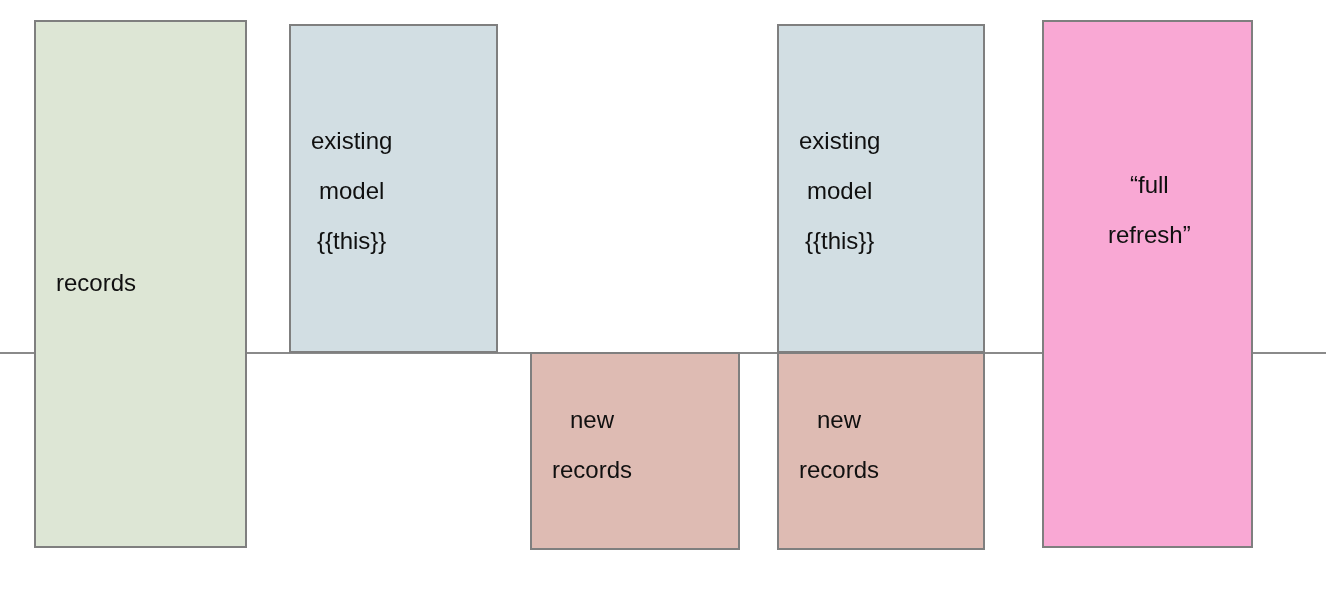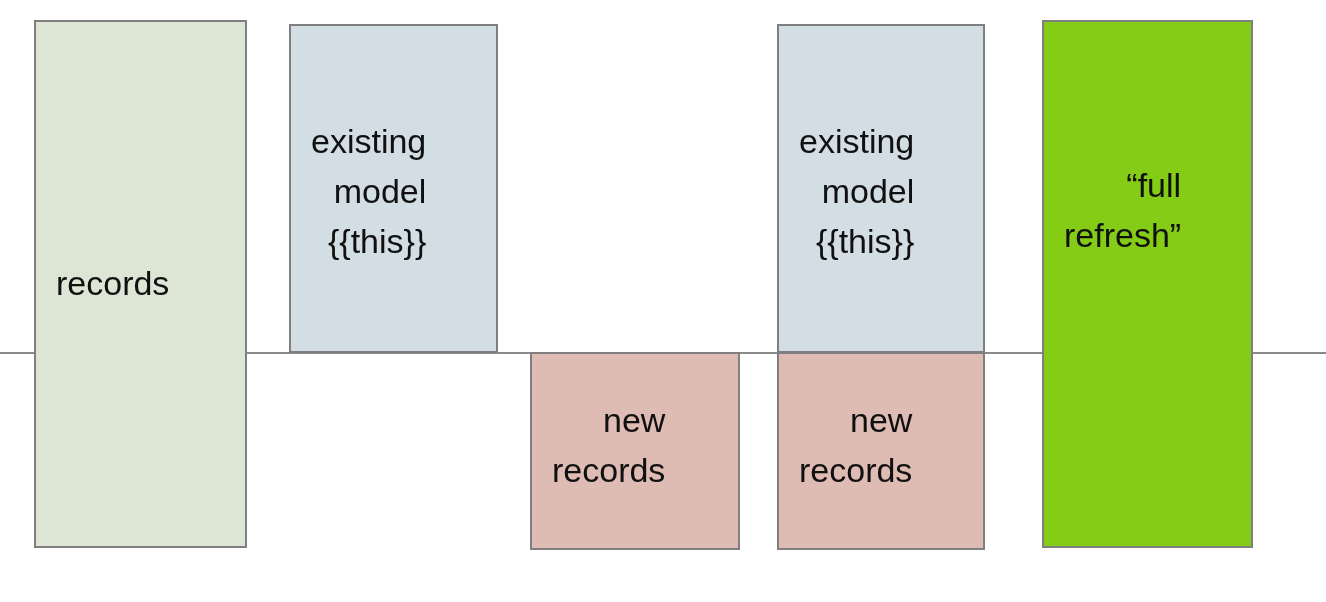--- a/index.html
+++ b/index.html
@@ -29,25 +29,25 @@
   .box {
     position: absolute;
     box-sizing: border-box;
     border: 2px solid #7f7f7f;
     display: flex;
     flex-direction: column;
     justify-content: center;
     align-items: flex-start;
   }
   .box-label {
-    font-size: 34px;
+    font-size: 24px;
     line-height: 50px;
     color: #101010;
     white-space: pre-line;
-    text-align: right;
+    text-align: center;
     padding-left: 20px;
     padding-right: 10px;
     letter-spacing: 0px;
   }
   
   .box-source   { left: 34px;   top: 20px;  width: 213px; height: 528px; background: #dde6d5; }
   .box-model-1  { left: 289px;  top: 24px;  width: 209px; height: 329px; background: #d2dee3; }
   .box-new-1    { left: 530px;  top: 352px; width: 210px; height: 198px; background: #debbb3; }
   .box-model-2  { left: 777px;  top: 24px;  width: 208px; height: 329px; background: #d2dee3; }
   .box-new-2    { left: 777px;  top: 352px; width: 208px; height: 198px; background: #debbb3; }
@@ -87,18 +87,18 @@
     <div class="box-label">existing
 model
 {{this}}</div>
   </div>
 
   <div class="box box-new-2" style="background: rgb(222, 187, 179); border-color: rgb(127, 127, 127);">
     <div class="box-label">new
 records</div>
   </div>
 
-  <div class="box box-refresh" style="background: #84cc16; border-color: rgb(127, 127, 127);">
+  <div class="box box-refresh" style="background: #f9a8d4; border-color: rgb(127, 127, 127); padding-left: 44px;">
     <div class="box-label">“full
 refresh”</div>
   </div>
 
 </div>
 
 </body></html>

